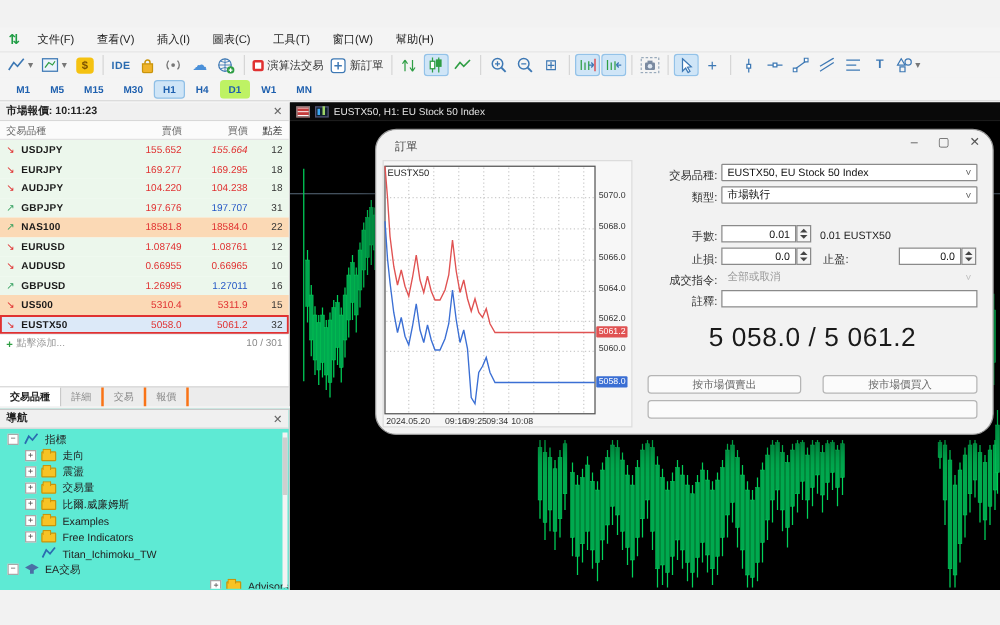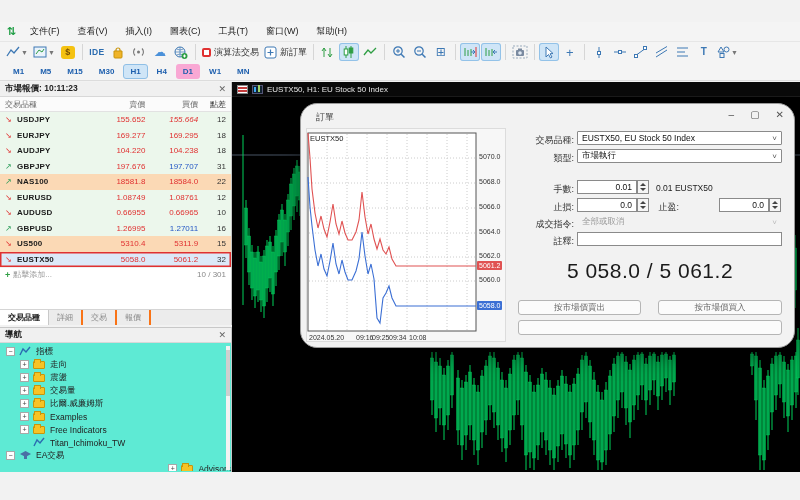--- a/index.html
+++ b/index.html
@@ -34,21 +34,21 @@
   .tiles-glyph { color:#3d78b4; font-size:12px; line-height:1; }
   .cross-glyph { color:#3d78b4; font-size:13px; font-weight:300; line-height:1; }
   .ttool-glyph { color:#3d78b4; font-size:10px; font-weight:bold; line-height:1; }
 
   .tf-row { position:absolute; left:0; top:62px; width:800px; height:19px;
     display:flex; align-items:center; gap:2px; padding-left:6px; background:#f4f4f4;
     border-bottom:1px solid #dcdcdc; }
   .tf { padding:2px 6px; color:#1d5fae; font-weight:bold; font-size:8px; border-radius:3px;
     border:1px solid transparent; }
   .tf.active { background:#cfe5f7; border-color:#8fbfe6; }
-  .tf.semi { background:#f9a8d4; }
+  .tf.semi { background:#bef264; }
 
   
   .panel-header { height:15px; background:#f0f0f0; border-bottom:1px solid #d8d8d8;
     display:flex; align-items:center; padding:0 5px; font-weight:bold; font-size:8.5px; color:#222; }
   .panel-header .x { margin-left:auto; color:#666; font-size:9px; }
 
   #market-watch { position:absolute; left:0; top:82px; width:232px; height:243px;
     background:#fff; border-right:1px solid #c8c8c8; }
   .mw-table-head { display:flex; height:15px; align-items:center; border-bottom:1px solid #e2e2e2;
     color:#666; font-size:8px; background:#fbfbfb; }

